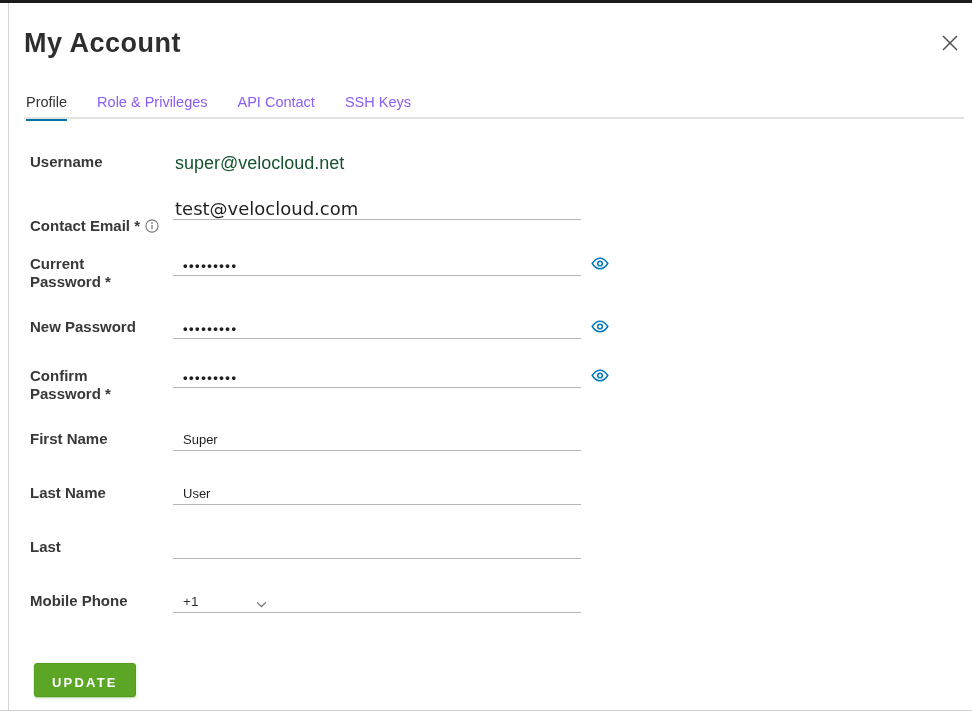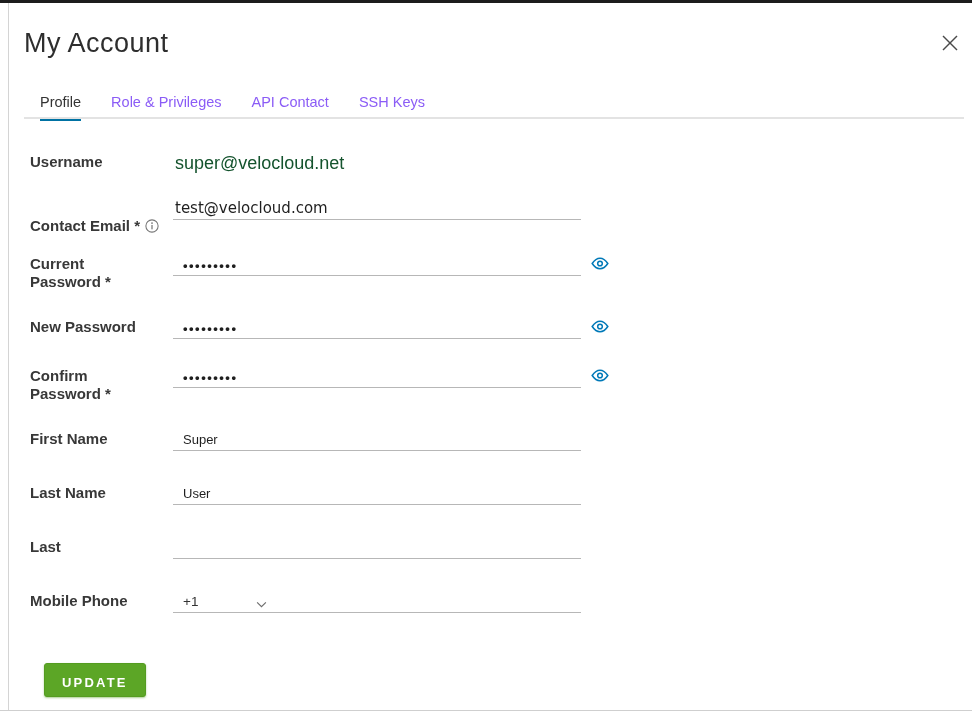--- a/index.html
+++ b/index.html
@@ -6,57 +6,57 @@
   html,body {
     width:972px; height:714px; background:#fff; overflow:hidden;
     font-family:"Liberation Sans", sans-serif; position:relative;
   }
   .top-strip { position:absolute; top:0; left:0; width:972px; height:3px; background:#1c1c1c; }
   .left-border { position:absolute; top:3px; left:8px; width:1px; height:707px; background:#d4d4d4; }
   .bottom-line { position:absolute; top:710px; left:0; width:972px; height:1px; background:#cfcfcf; }
 
   .modal-title {
     position:absolute; top:28px; left:24px;
-    font-size:27px; font-weight:400; letter-spacing:0.5px; color:#2e2e2e;
+    font-size:27px; font-weight:700; letter-spacing:0.5px; color:#2e2e2e;
   }
   .close-btn {
     position:absolute; top:33px; left:939px; width:22px; height:22px;
     background:none; border:none; cursor:pointer; padding:0;
   }
 
   .tabs { position:absolute; top:94px; left:26px; display:flex; gap:30px; }
   .tab {
     font-size:14.5px; color:#8b5cf6; line-height:16px; padding-bottom:8px;
     border-bottom:3px solid transparent; cursor:pointer; white-space:nowrap;
   }
-  .tab.active { color:#333; border-bottom-color:#0072a3;margin-left:14px; }
+  .tab.active { color:#333; border-bottom-color:#0072a3; }
   .tabs-rule { position:absolute; top:117px; left:24px; width:940px; height:2px; background:#e3e3e3; }
 
   .form-row { position:absolute; left:30px; display:flex; align-items:flex-start; }
   .row-label {
     width:143px; font-size:15px; font-weight:bold; color:#383838;
     line-height:18px; white-space:pre-line; padding-top:2px;
   }
   .row-label .info { margin-left:5px; vertical-align:-2px; cursor:pointer; display:inline-block; }
   .row-static { font-size:18px; color:#14532d; padding-top:2px; padding-left:2px; }
   .input-wrap { width:408px; border-bottom:1px solid #b7b7b7; height:23px; position:relative; }
   .text-input {
     width:100%; height:22px; border:none; outline:none; background:transparent;
     font-size:13px; color:#1f1f1f; padding:0 0 0 10px;
     font-family:"Liberation Sans", sans-serif;
   }
-  .email-font { font-family:"DejaVu Sans", sans-serif; font-size:15px; padding-left:2px; }
+  .email-font { font-family:"DejaVu Sans", sans-serif; font-size:18px; padding-left:2px; }
   .pw-input { letter-spacing:1.5px; font-size:13px; font-weight:bold; padding-top:2px; }
   .eye-btn { background:none; border:none; cursor:pointer; margin-left:10px; margin-top:3px; padding:0; }
   .select-wrap { display:flex; align-items:center; cursor:pointer; }
   .select-value { font-size:13.5px; color:#333; padding-left:10px; padding-top:1px; }
   .select-chevron { margin-left:58px; margin-top:3px; }
 
   .update-btn {
-    position:absolute; top:663px; left:44px; height:34px; padding:11px 17px;
+    position:absolute; top:663px; left:34px; height:34px; padding:11px 17px;
     background:#5ca626; border:1px solid #549c20; border-radius:3px;
     color:#fff; font-size:13px; font-weight:bold; letter-spacing:2.2px;
     cursor:pointer; font-family:"Liberation Sans", sans-serif;
     box-shadow:0 1px 2px rgba(90,160,40,0.5);
   }
 </style>
 </head>
 <body>
 
 <div class="top-strip"></div>

